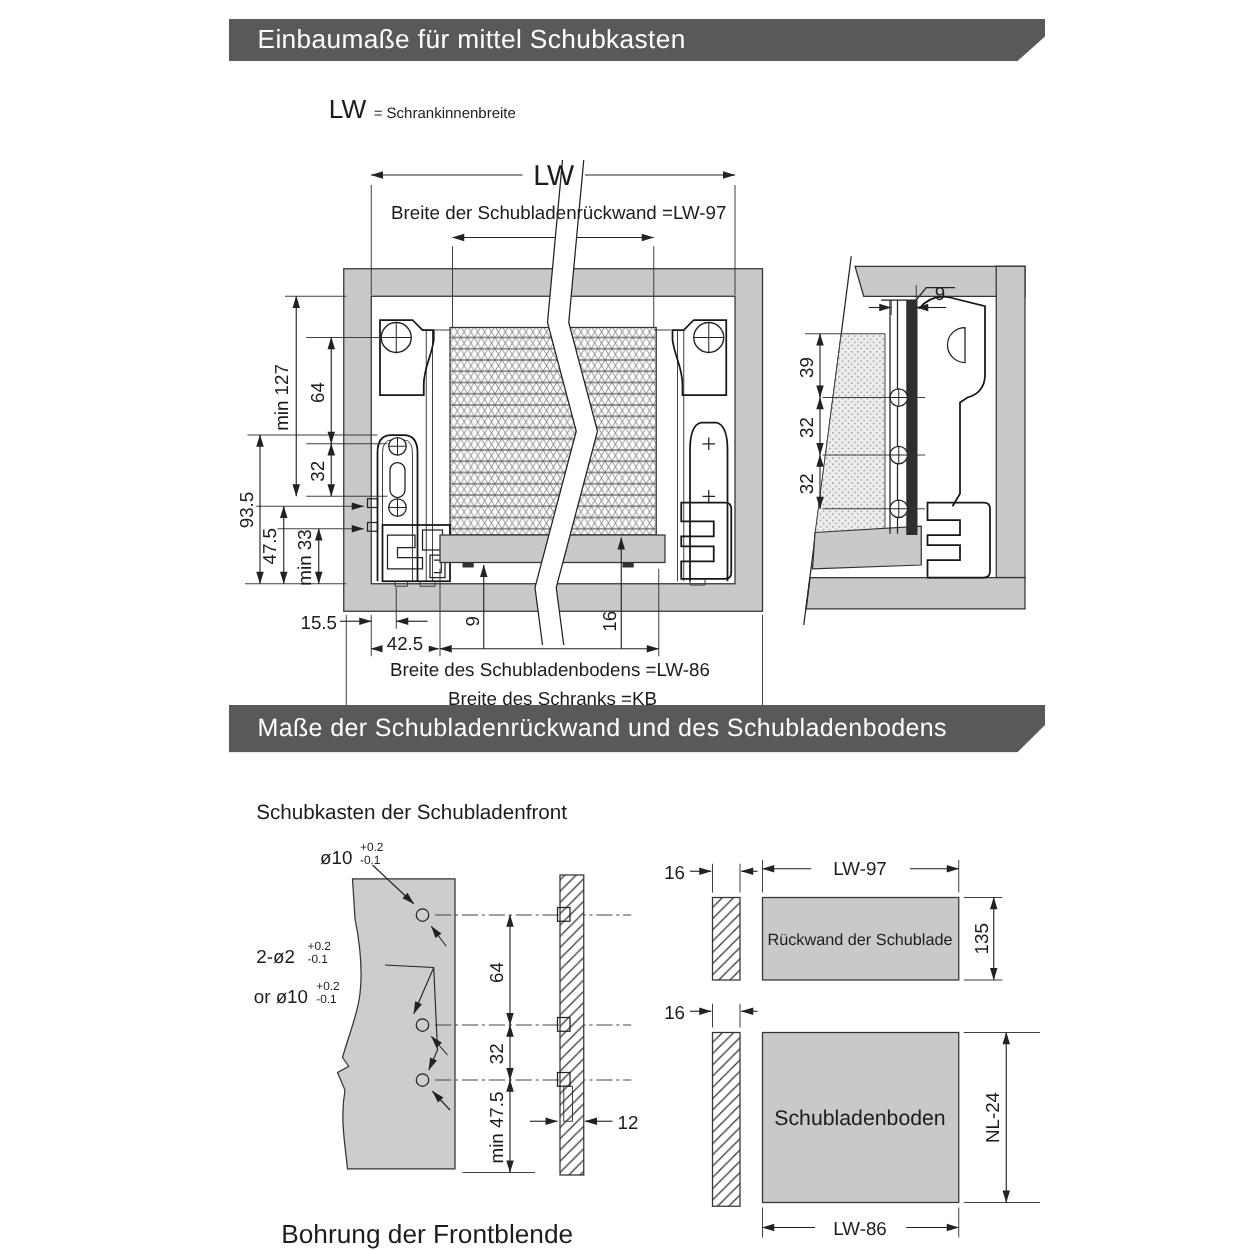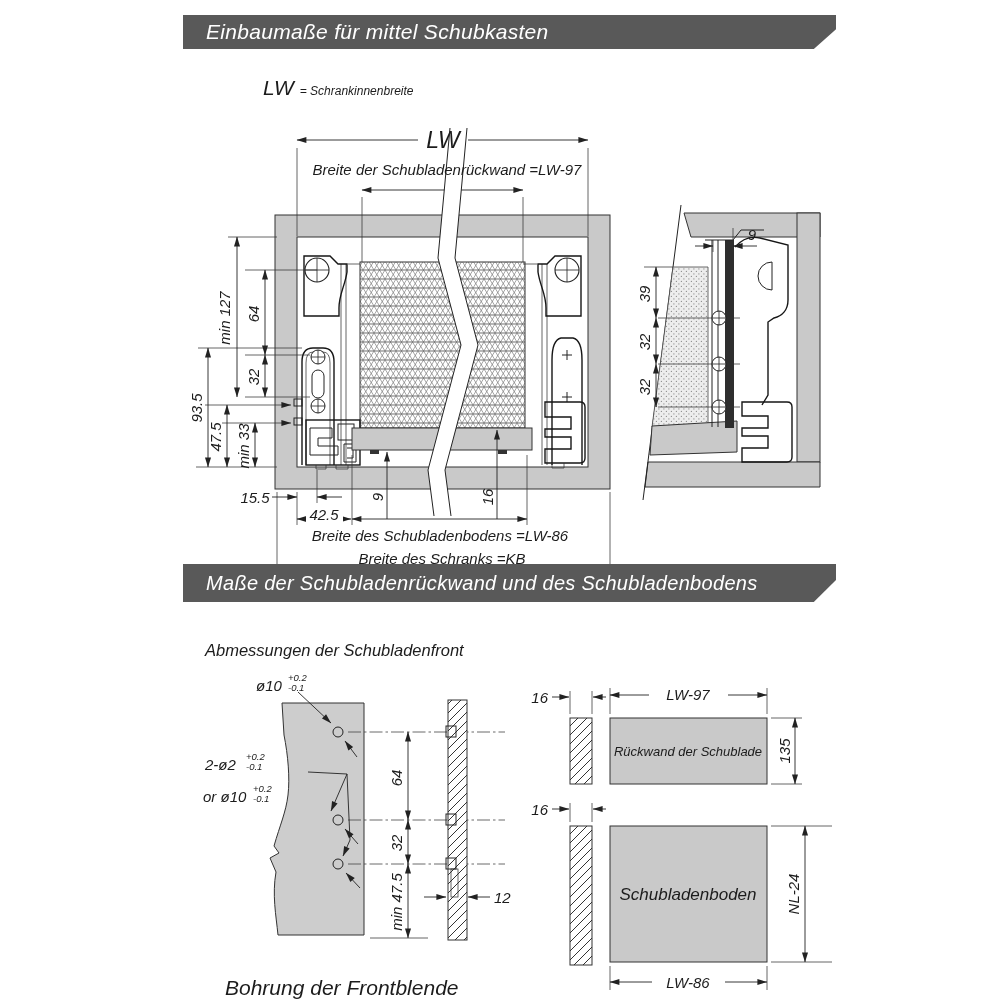--- a/index.html
+++ b/index.html
@@ -1,17 +1,17 @@
 <!DOCTYPE html>
 <html><head>
 <meta charset="utf-8">
 <style>
   html,body{margin:0;padding:0;background:#fff;}
   #stage{position:relative;width:1000px;height:1000px;background:#fff;overflow:hidden;
-         font-family:"Liberation Sans","DejaVu Sans",sans-serif;font-style:italic;}
+         font-family:"Liberation Sans","DejaVu Sans",sans-serif;}
   .hdr{position:absolute;left:183px;width:653px;background:#595959;color:#fff;
        clip-path:polygon(0 0,100% 0,100% 42%,96.6% 100%,0 100%);
        padding-left:23px;box-sizing:border-box;font-size:21px;letter-spacing:.3px;
        display:flex;align-items:center;}
   #hdr1{top:15px;height:34px;}
   #hdr2{top:564px;height:38px;font-size:20px;}
   .note{position:absolute;color:#1c1c1c;}
   #legend{left:263px;top:76px;display:flex;align-items:baseline;gap:6px;}
   #legend .big{font-size:21px;}
   #legend .small{font-size:12px;}
@@ -289,16 +289,16 @@
       <line x1="610" y1="982" x2="652" y2="982" class="dim" marker-start="url(#aL)"></line>
       <line x1="725" y1="982" x2="767" y2="982" class="dim" marker-end="url(#aR)"></line>
       <text x="688" y="988" text-anchor="middle" class="t15">LW-86</text>
     </g>
   </svg>
 
   <div id="hdr2" class="hdr">
     <span>Maße der Schubladenrückwand und des Schubladenbodens</span>
   </div>
 
-  <div id="subtitle" class="note">Abmessungen der Schubladenfront</div>
+  <div id="subtitle" class="note">Schubkasten der Schubladenfront</div>
   <div id="caption" class="note">Bohrung der Frontblende</div>
 
 </div>
 
 </body></html>

